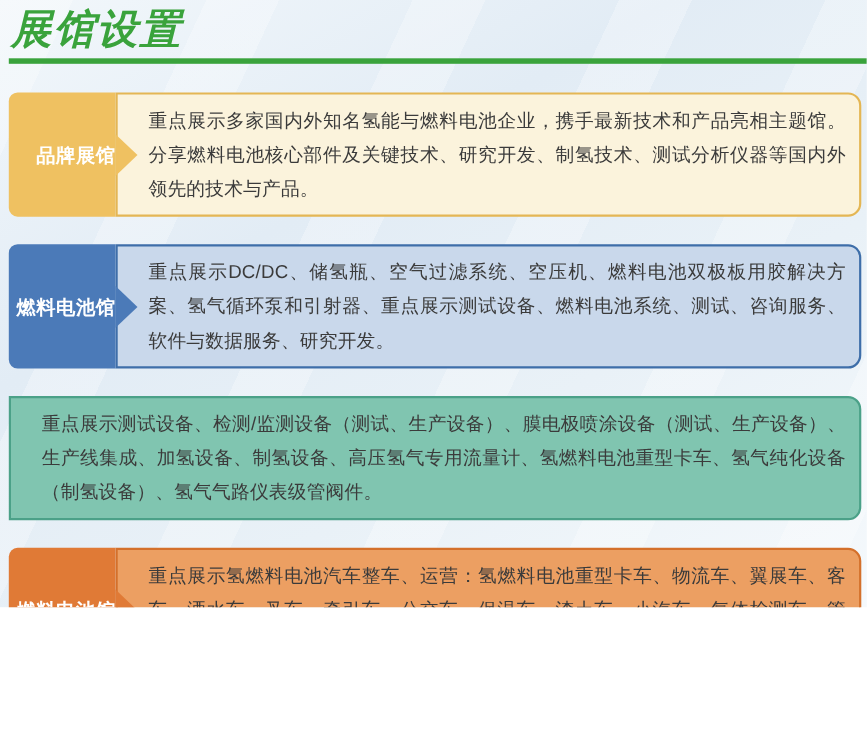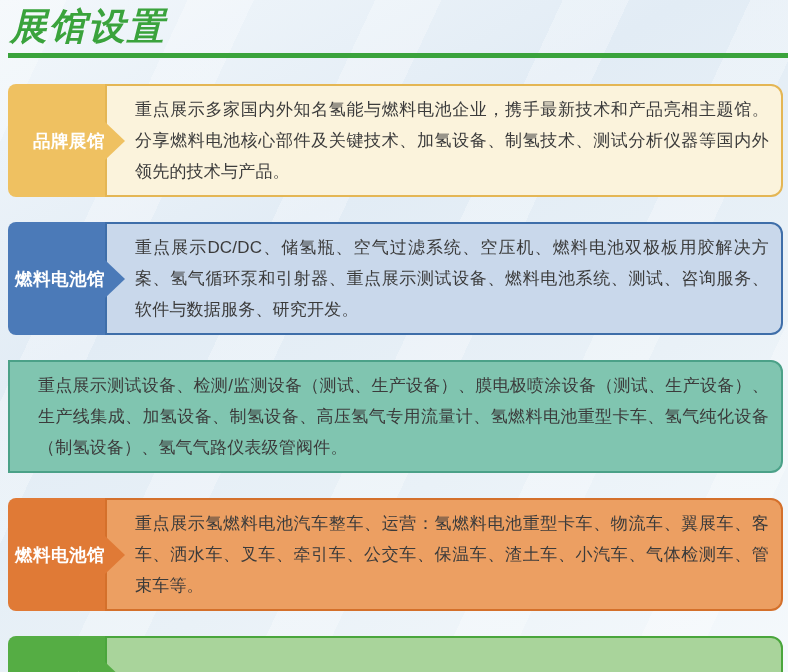--- a/index.html
+++ b/index.html
@@ -3,21 +3,21 @@
 <meta charset="utf-8">
 <style>
   html, body { margin: 0; padding: 0; }
   body {
     font-family: "Liberation Sans", "DejaVu Sans", sans-serif;
     -webkit-font-smoothing: antialiased;
   }
   .canvas {
     position: relative;
     width: 788px;
-    height: 672px;
+    height: 552px;
     overflow: hidden;
     box-sizing: border-box;
     background: linear-gradient(150deg, #f2f7fb 0%, #e2ecf5 35%, #e9f1f7 65%, #f5f9fc 100%);
     padding: 3px 5px 0 8px;
   }
   .canvas::before {
     content: "";
     position: absolute;
     inset: 0;
     background: repeating-linear-gradient(115deg,
@@ -113,21 +113,21 @@
   <div class="title-divider"></div>
 
   <div class="sections">
 
     <div class="section" style="--label-bg: #efc161; --body-bg: #fbf3dc; --border-c: #e4b654;">
       <div class="section-label">
         <span>品牌展馆</span>
         <span class="label-arrow"></span>
       </div>
       <div class="section-body">
-        <p class="section-description">重点展示多家国内外知名氢能与燃料电池企业，携手最新技术和产品亮相主题馆。分享燃料电池核心部件及关键技术、加氢设备、制氢技术、测试分析仪器等国内外领先的技术与产品。</p>
+        <p class="section-description">重点展示多家国内外知名氢能与燃料电池企业，携手最新技术和产品亮相主题馆。分享燃料电池核心部件及关键技术、研究开发、制氢技术、测试分析仪器等国内外领先的技术与产品。</p>
       </div>
     </div>
 
     <div class="section" style="--label-bg: #4b7ab8; --body-bg: #c9d8eb; --border-c: #3e6ea9;">
       <div class="section-label">
         <span>燃料电池馆</span>
         <span class="label-arrow"></span>
       </div>
       <div class="section-body">
         <p class="section-description">重点展示DC/DC、储氢瓶、空气过滤系统、空压机、燃料电池双极板用胶解决方案、氢气循环泵和引射器、重点展示测试设备、燃料电池系统、测试、咨询服务、软件与数据服务、研究开发。</p>

